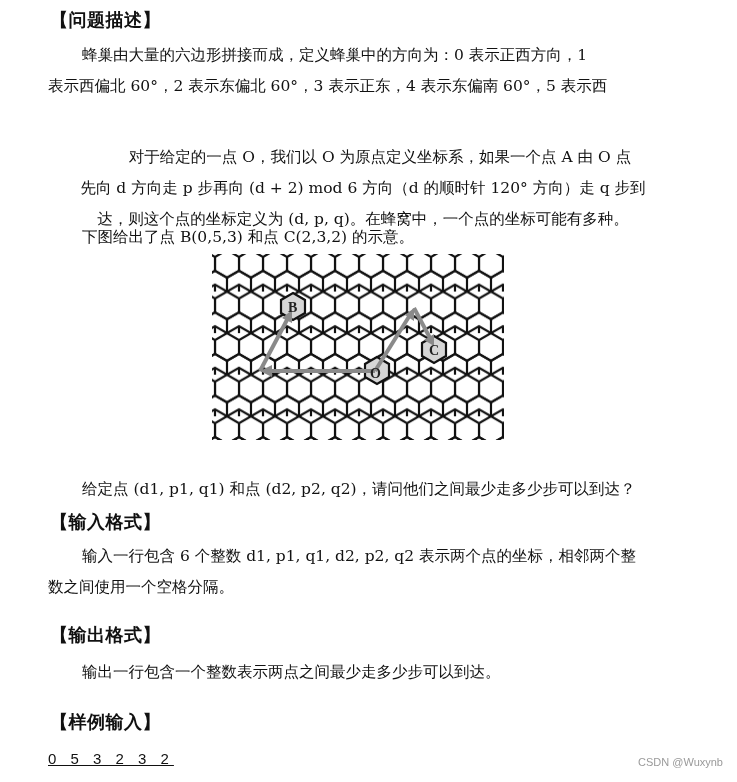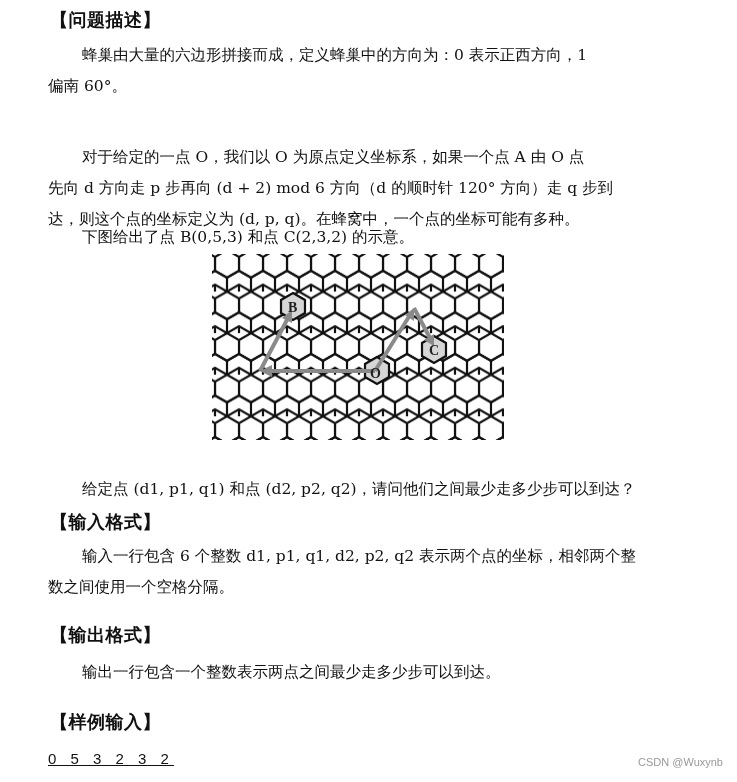--- a/index.html
+++ b/index.html
@@ -15,24 +15,24 @@
                font-size: 11px; color: #9a9a9a; }
   svg.figure { position: absolute; left: 212px; top: 254px; }
 </style>
 </head>
 <body>
 
 <div class="heading" style="top:8px;">【问题描述】</div>
 
 <div class="para" style="top:40px;">
   <div><span class="indent"></span><span>蜂巢由大量的六边形拼接而成，定义蜂巢中的方向为：0 表示正西方向，1</span></div>
-  <div><span>偏南 60°。</span></div>
+  <div><span>表示西偏北 60°，2 表示东偏北 60°，3 表示正东，4 表示东偏南 60°，5 表示西</span></div>
 </div>
 
-<div class="para" style="top:142px;">
+<div class="para" style="top:142px;text-align:center;">
   <div><span class="indent"></span><span>对于给定的一点 O，我们以 O 为原点定义坐标系，如果一个点 A 由 O 点</span></div>
   <div><span>先向 d 方向走 p 步再向 (d + 2) mod 6 方向（d 的顺时针 120° 方向）走 q 步到</span></div>
   <div><span>达，则这个点的坐标定义为 (d, p, q)。在蜂窝中，一个点的坐标可能有多种。</span></div>
 </div>
 
 <div class="para" style="top:222px;">
   <span class="indent"></span><span>下图给出了点 B(0,5,3) 和点 C(2,3,2) 的示意。</span>
 </div>
 
 <svg class="figure" width="292" height="186" viewBox="0 0 292 186" xmlns="http://www.w3.org/2000/svg">

